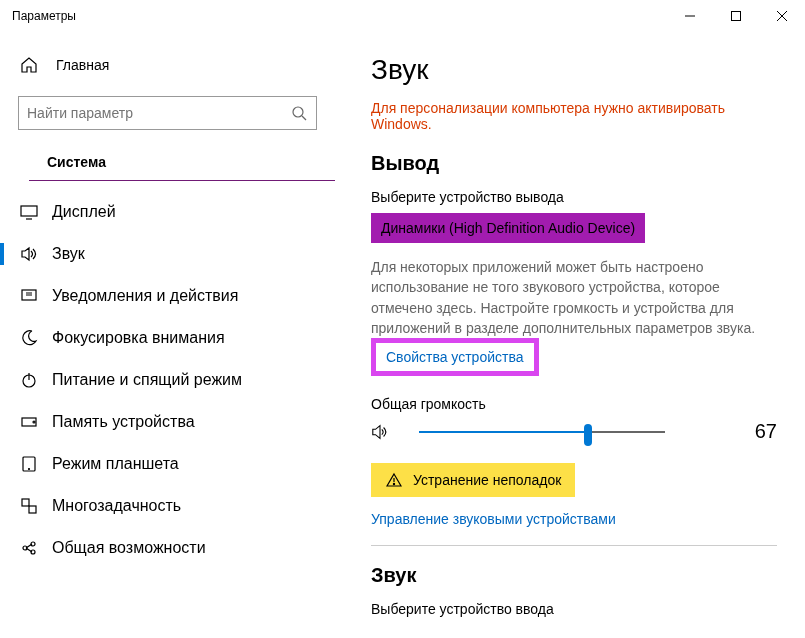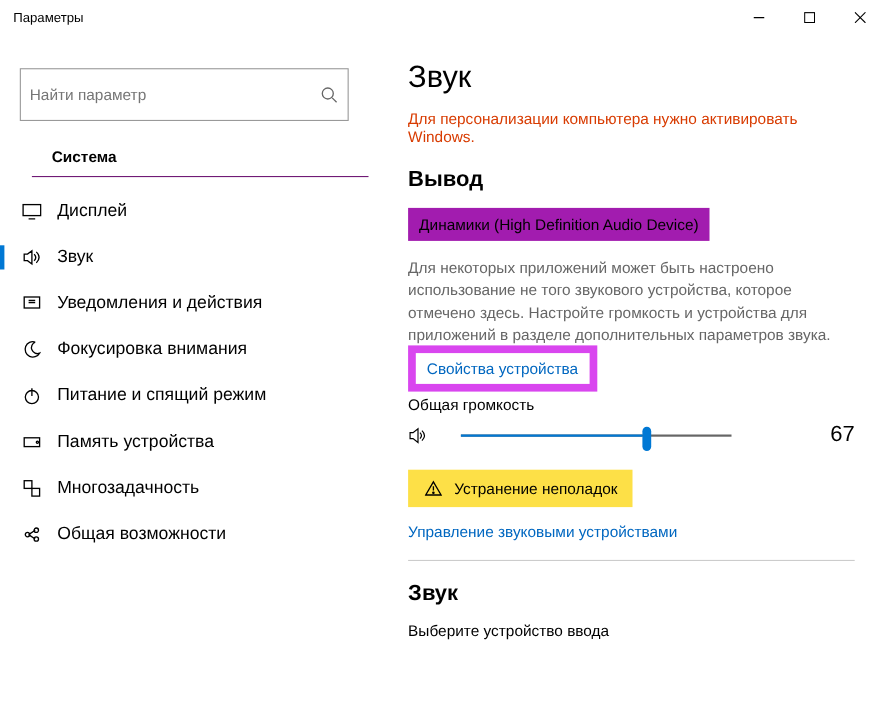--- a/index.html
+++ b/index.html
@@ -5,35 +5,35 @@
   * { box-sizing: border-box; margin: 0; padding: 0; font-family: "Segoe UI", Tahoma, sans-serif; }
   body { width: 805px; height: 638px; background: #fff; overflow: hidden; font-size: 14px; color: #000; }
   .titlebar { height: 32px; display: flex; align-items: center; padding-left: 12px; }
   .titlebar .title { font-size: 12px; color: #000; font-weight: 400; }
   .win-controls { margin-left: auto; display: flex; }
   .win-btn { width: 46px; height: 32px; display: flex; align-items: center; justify-content: center; font-size: 14px; color: #000; }
   .layout { display: flex; height: calc(638px - 32px); }
   .sidebar { width: 335px; padding: 16px 0 0 0; border-right: none; }
   .home-row { display:flex; align-items:center; padding: 8px 20px; gap:18px; }
   .home-row .label { font-size: 14px; }
-  .search-wrap { margin: 14px 18px 18px 18px; display:flex; align-items:center; border:1px solid #999; height:48px; padding:0 8px;gap:40px; }
+  .search-wrap { margin: 14px 18px 18px 18px; display:flex; align-items:center; border:1px solid #999; height:34px; padding:0 8px;gap:40px; }
   .search-wrap input { border:none; outline:none; flex:1; font-size:14px; color:#555; background:transparent; }
   .section-title { padding: 6px 18px 10px 18px; font-weight:600; font-size:14px; border-bottom: 1px solid #701a75; margin-bottom:10px;margin-left:29px; }
   .nav { list-style:none; }
   .nav li { display:flex; align-items:flex-end; gap:14px; padding: 12px 20px; font-size:16px; position: relative; }
   .nav li.active::before { content:""; position:absolute; left:0; top:10px; bottom:10px; width:4px; background:#0078d4; }
   .icon { width:18px; height:18px; display:flex; align-items:center; justify-content:center; color:#000; flex-shrink:0; }
   .content { flex:1; padding: 22px 28px 0 36px; overflow:hidden; }
   .page-title { font-size:28px; font-weight:400; margin-bottom:14px; }
   .activation { color:#d83b01; font-size:14px; margin-bottom:20px; }
   .h2 { font-size:20px; font-weight:600; margin-bottom:14px; }
   .field-label { font-size:14px; margin-bottom:8px; }
   .dropdown { display:inline-flex; align-items:center; border:none; height:30px; padding:0 10px; margin-bottom:14px; background:#a21caf; }
   .help-text { color:#666; font-size:14px; line-height:1.45; max-width:430px; }
-  .highlight-link { display:inline-block; color:#0067c0; border:7px solid #d946ef; padding:6px 10px; font-size:14px; margin-bottom:4px; }
+  .highlight-link { display:inline-block; color:#0067c0; border:5px solid #d946ef; padding:6px 10px; font-size:14px; margin-bottom:20px; }
   .link { color:#0067c0; font-size:14px; }
   .volume-row { display:flex; align-items:center; gap:30px; margin:8px 0 20px 0; }
   .slider-track { position:relative; width:280px; height:2px; background:#666; }
   .slider-fill { position:absolute; left:0; top:0; bottom:0; background:#0078d4; }
   .slider-thumb { position:absolute; top:-7px; width:8px; height:22px; background:#0078d4; border-radius:4px; }
   .vol-val { font-size:20px; margin-left:60px; }
   .tshoot { display:inline-flex; align-items:center; gap:10px; background:#fde047; padding:8px 14px; font-size:14px; margin-bottom:14px; }
   .divider { border:none; border-top:1px solid #ccc; margin:18px 0; }
 </style>
 </head>
@@ -56,20 +56,28 @@
       <svg width="10" height="10">
           <line x1="0" y1="0" x2="10" y2="10" stroke="#000" stroke-width="1"></line>
           <line x1="10" y1="0" x2="0" y2="10" stroke="#000" stroke-width="1"></line>
         </svg>
     </div>
   </div>
 </div>
 
 <div class="layout">
   <div class="sidebar">
+    <div class="home-row">
+      <span class="icon">
+        <svg width="18" height="18" viewBox="0 0 18 18" fill="none" stroke="#000" stroke-width="1.2">
+            <path d="M2 8 L9 2 L16 8 V16 H11 V11 H7 V16 H2 Z"></path>
+          </svg>
+      </span>
+      <span class="label">Главная</span>
+    </div>
 
     <div class="search-wrap">
       <input type="text" placeholder="Найти параметр" style="">
       <span class="icon">
         <svg width="16" height="16" viewBox="0 0 16 16" fill="none" stroke="#666" stroke-width="1.2">
             <circle cx="7" cy="7" r="5"></circle>
             <line x1="11" y1="11" x2="15" y2="15"></line>
           </svg>
       </span>
     </div>
@@ -123,20 +131,29 @@
         <span>Питание и спящий режим</span>
       </li>
       <li>
         <span class="icon">
             <svg width="18" height="18" viewBox="0 0 18 18" fill="none" stroke="#000" stroke-width="1.2">
               <rect x="2" y="5" width="14" height="8"></rect>
               <circle cx="14" cy="9" r="1"></circle>
             </svg>
           </span>
         <span>Память устройства</span>
+      </li>
+      <li>
+        <span class="icon">
+            <svg width="18" height="18" viewBox="0 0 18 18" fill="none" stroke="#000" stroke-width="1.2">
+              <rect x="3" y="2" width="12" height="14" rx="1"></rect>
+              <circle cx="9" cy="14" r="0.5" fill="#000"></circle>
+            </svg>
+          </span>
+        <span>Режим планшета</span>
       </li>
       <li>
         <span class="icon">
             <svg width="18" height="18" viewBox="0 0 18 18" fill="none" stroke="#000" stroke-width="1.2">
               <rect x="2" y="2" width="7" height="7"></rect>
               <rect x="9" y="9" width="7" height="7"></rect>
             </svg>
           </span>
         <span>Многозадачность</span>
       </li>
@@ -152,20 +169,21 @@
         <span>Общая возможности</span>
       </li>
     </ul>
   </div>
 
   <div class="content">
     <div class="page-title">Звук</div>
     <div class="activation">Для персонализации компьютера нужно активировать Windows.</div>
 
     <div class="h2">Вывод</div>
+    <div class="field-label">Выберите устройство вывода</div>
     <div class="dropdown">
       <span>Динамики (High Definition Audio Device)</span>
     </div>
     <div class="help-text">Для некоторых приложений может быть настроено использование не того звукового устройства, которое отмечено здесь. Настройте громкость и устройства для приложений в разделе дополнительных параметров звука.</div>
     <div class="highlight-link">
       <span>Свойства устройства</span>
     </div>
 
     <div class="field-label">Общая громкость</div>
     <div class="volume-row">

